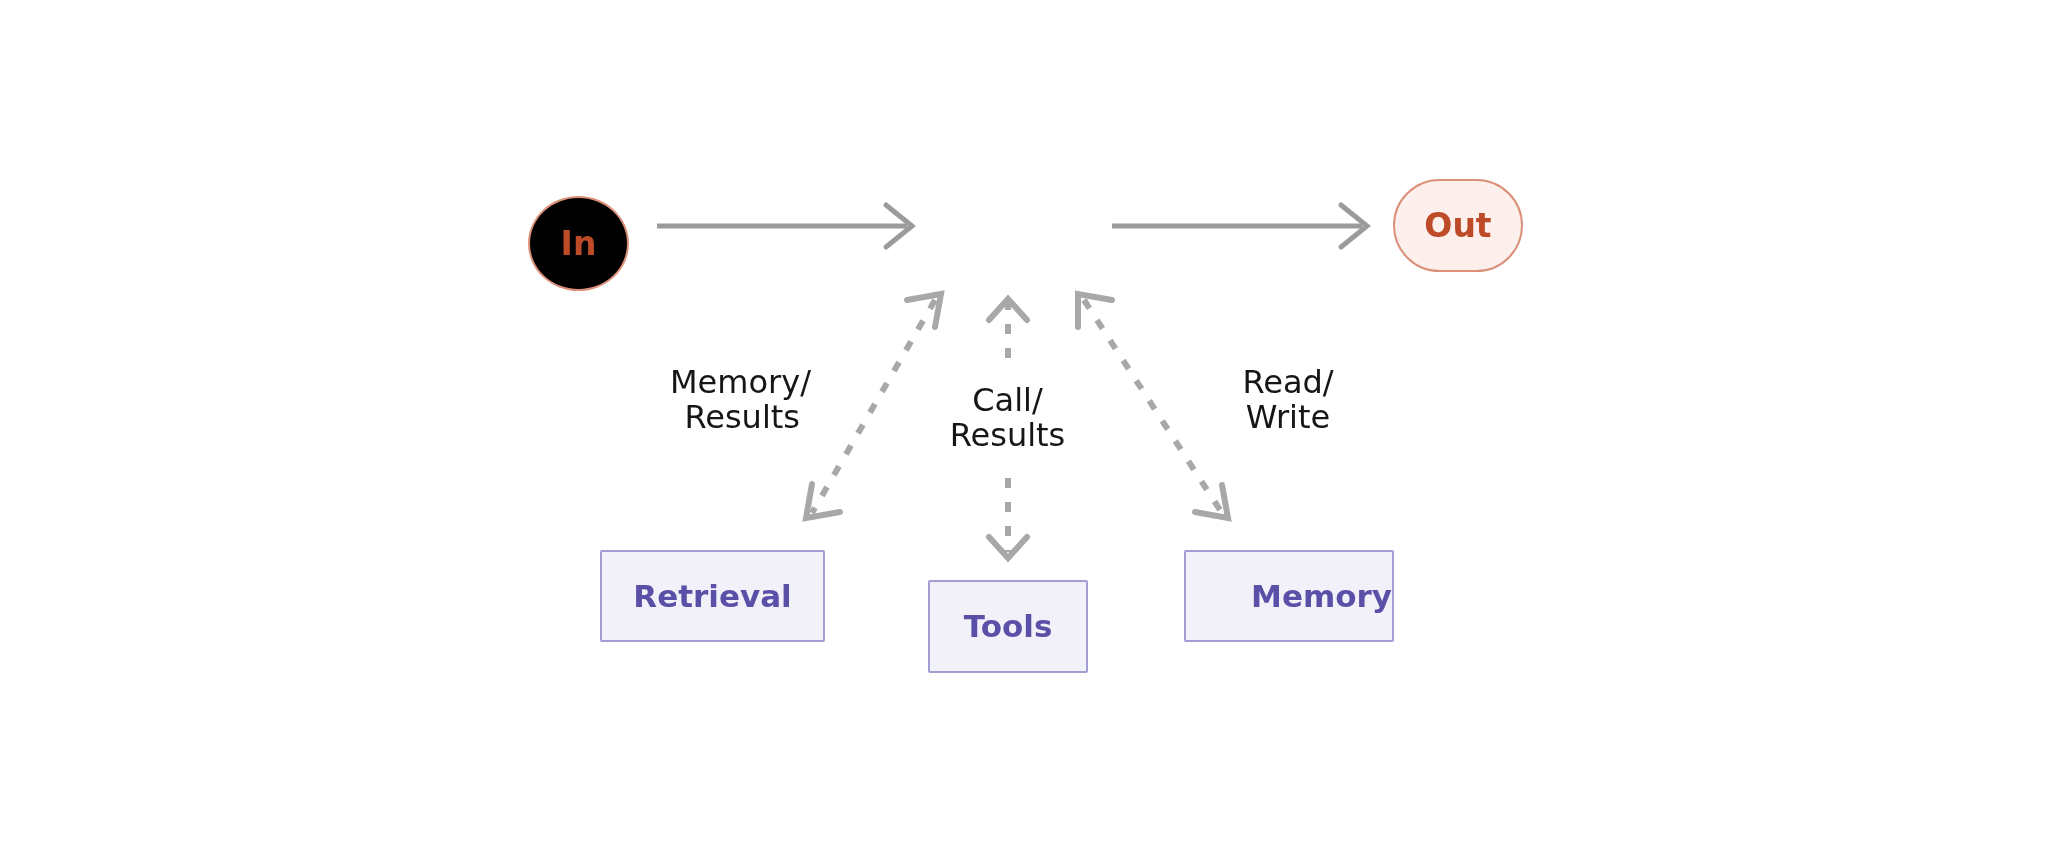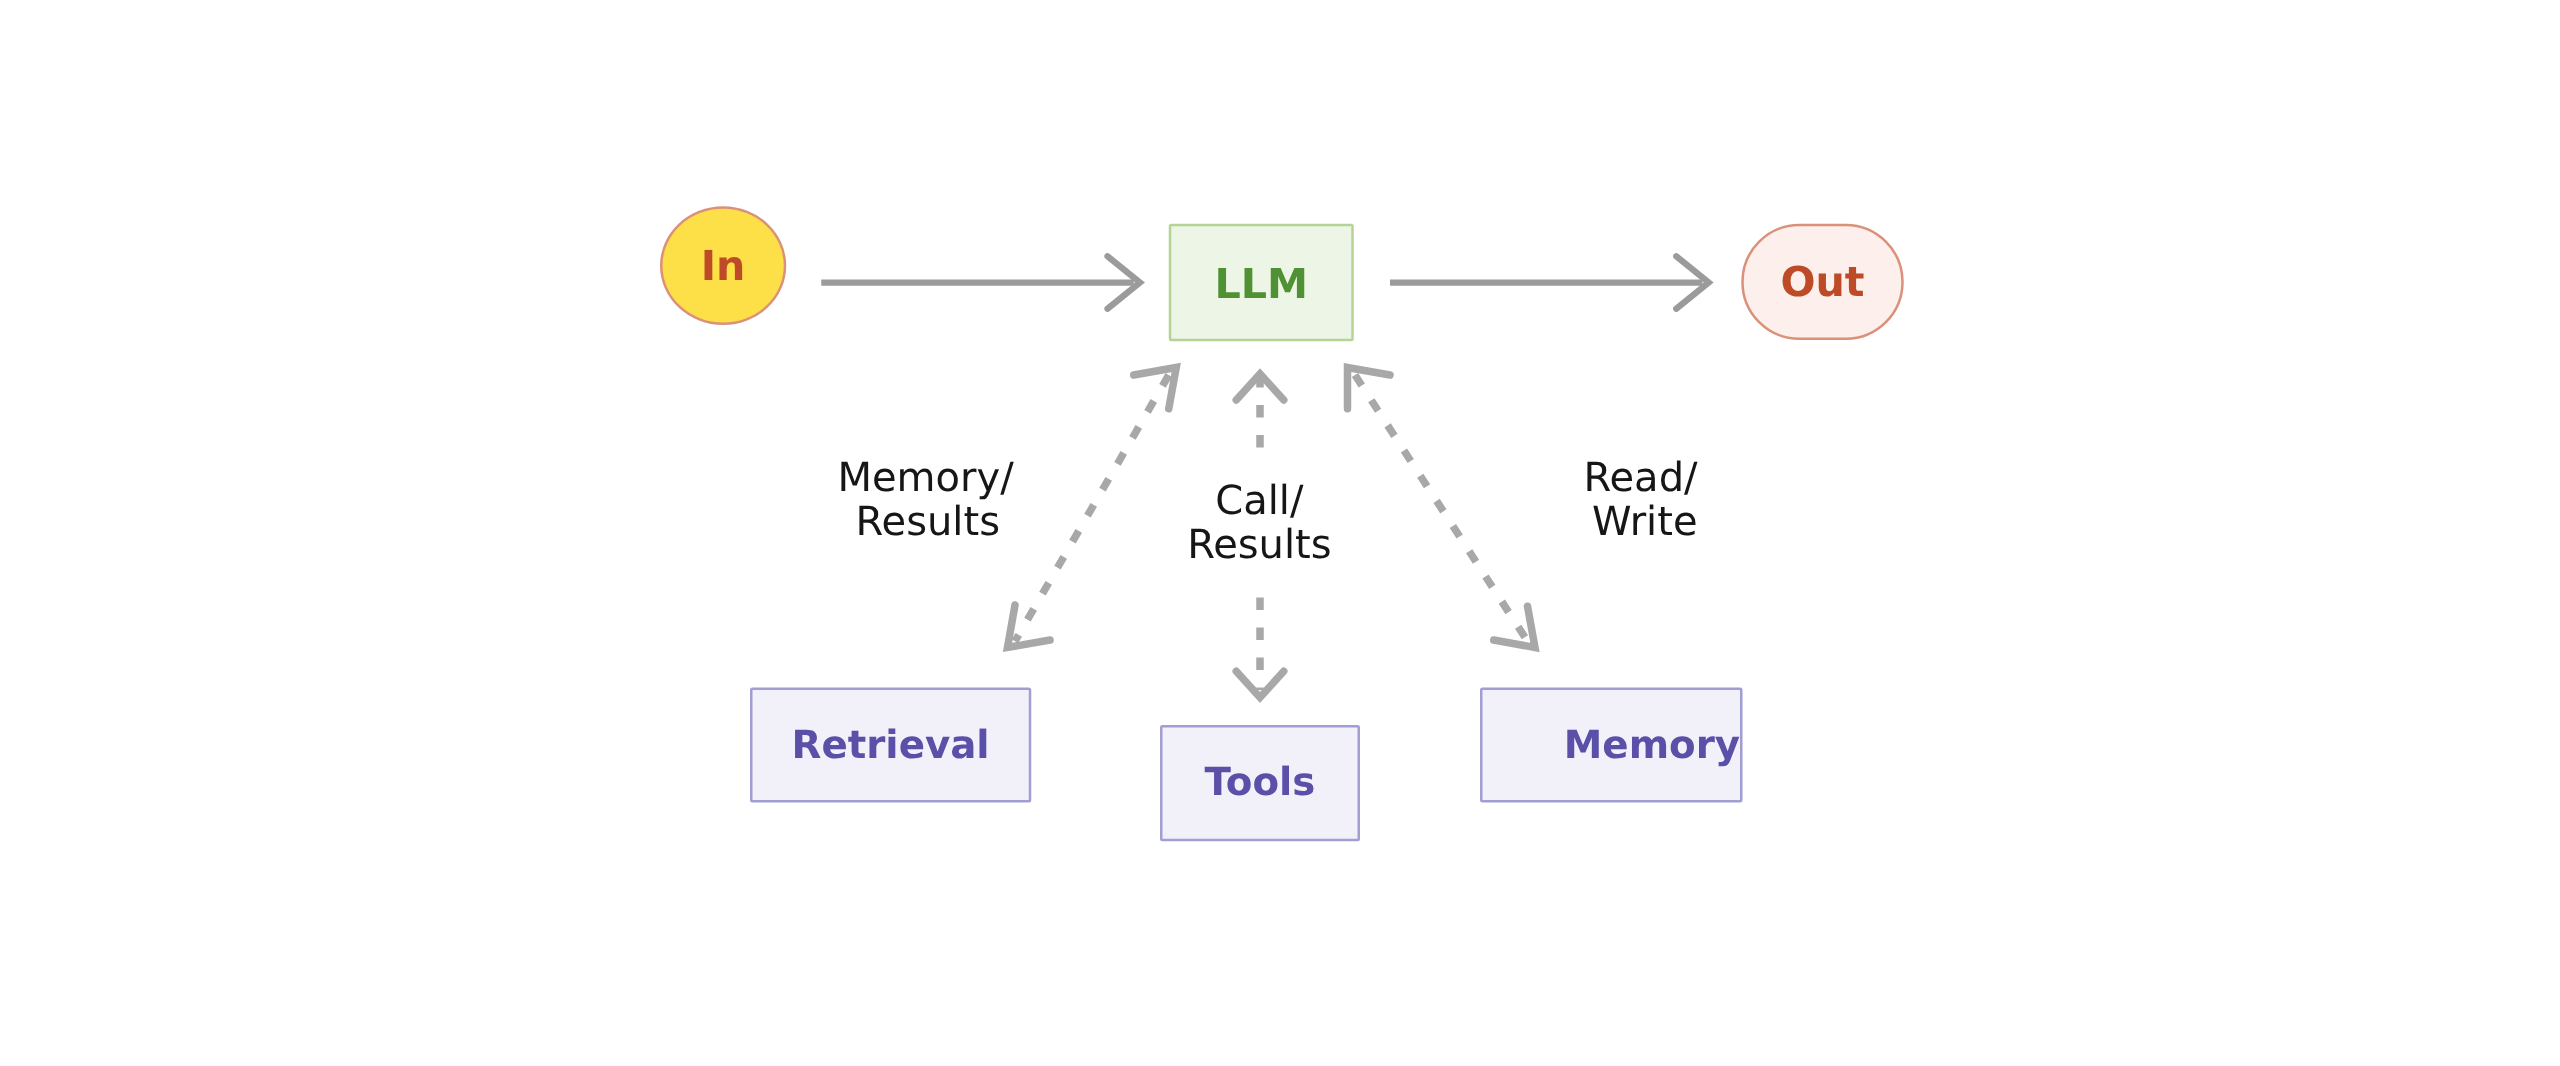--- a/index.html
+++ b/index.html
@@ -35,24 +35,24 @@
     align-items: center;
     justify-content: center;
     text-align: center;
     line-height: 1;
     white-space: nowrap;
   }
 
   
   #node-in {
     left: 528px;
-    top: 165px;
+    top: 196px;
     width: 101px;
     height: 95px;
-    background: #fde047;
+    background: #000000;
     border: 2px solid #db9079;
     border-radius: 50% / 50%;
   }
   #node-in .node-label {
     font-family: "DejaVu Sans", sans-serif;
     font-size: 33px;
     font-weight: bold;
     color: #bd4b27;
   }
 
@@ -140,21 +140,21 @@
   }
   #edge-label-call {
     left: 925px;
     top: 383px;
     text-align: center;
     width: 165px;
   }
   #edge-label-read {
     left: 1218px;
     top: 365px;
-    text-align: right;
+    text-align: center;
     width: 140px;
   }
 </style>
 </head>
 <body>
 
 <div id="diagram-canvas">
 
   <svg id="edge-layer" viewBox="0 0 2048 853" width="2048" height="853" xmlns="http://www.w3.org/2000/svg">
 
@@ -206,23 +206,20 @@
 
   <div class="edge-label" id="edge-label-read">
     <div>Read/</div>
     <div>Write</div>
   </div>
 
   <div class="node" id="node-in">
     <span class="node-label">In</span>
   </div>
 
-  <div class="node" id="node-llm">
-    <span class="node-label">LLM</span>
-  </div>
 
   <div class="node node-purple" id="node-retrieval">
     <span class="node-label">Retrieval</span>
   </div>
 
   <div class="node" id="node-out">
     <span class="node-label">Out</span>
   </div>
 
   <div class="node node-purple" id="node-tools">

